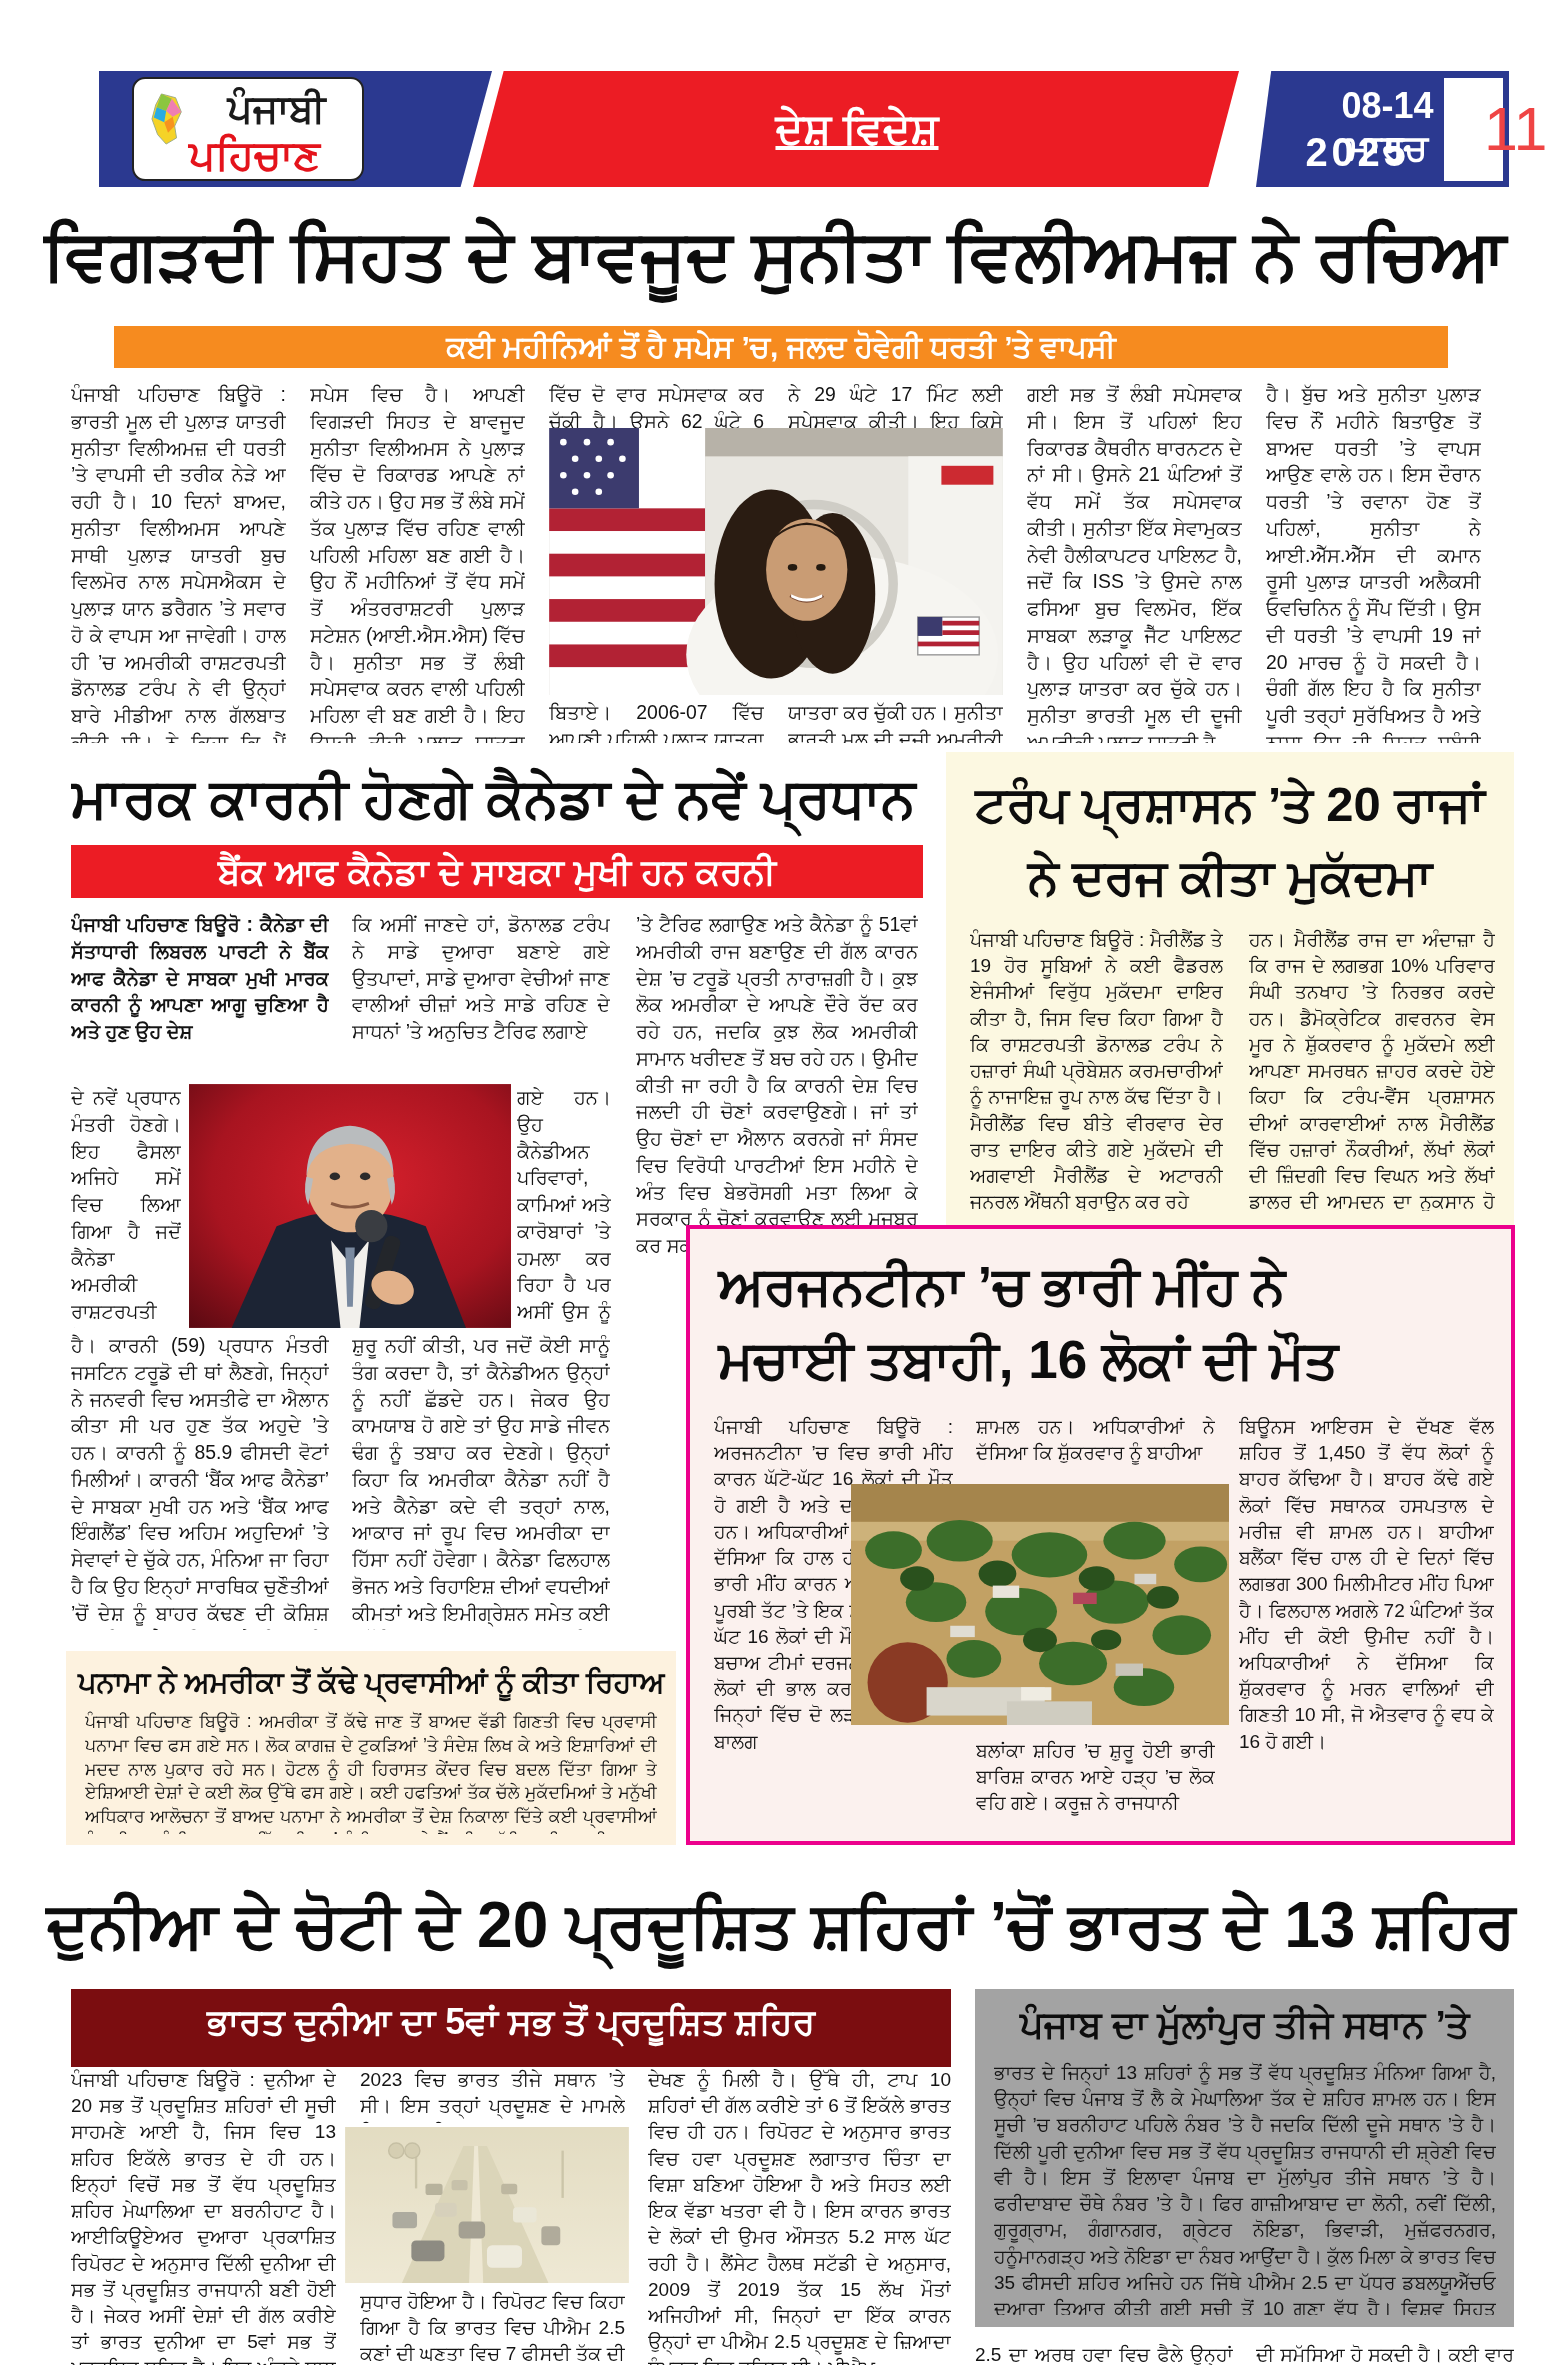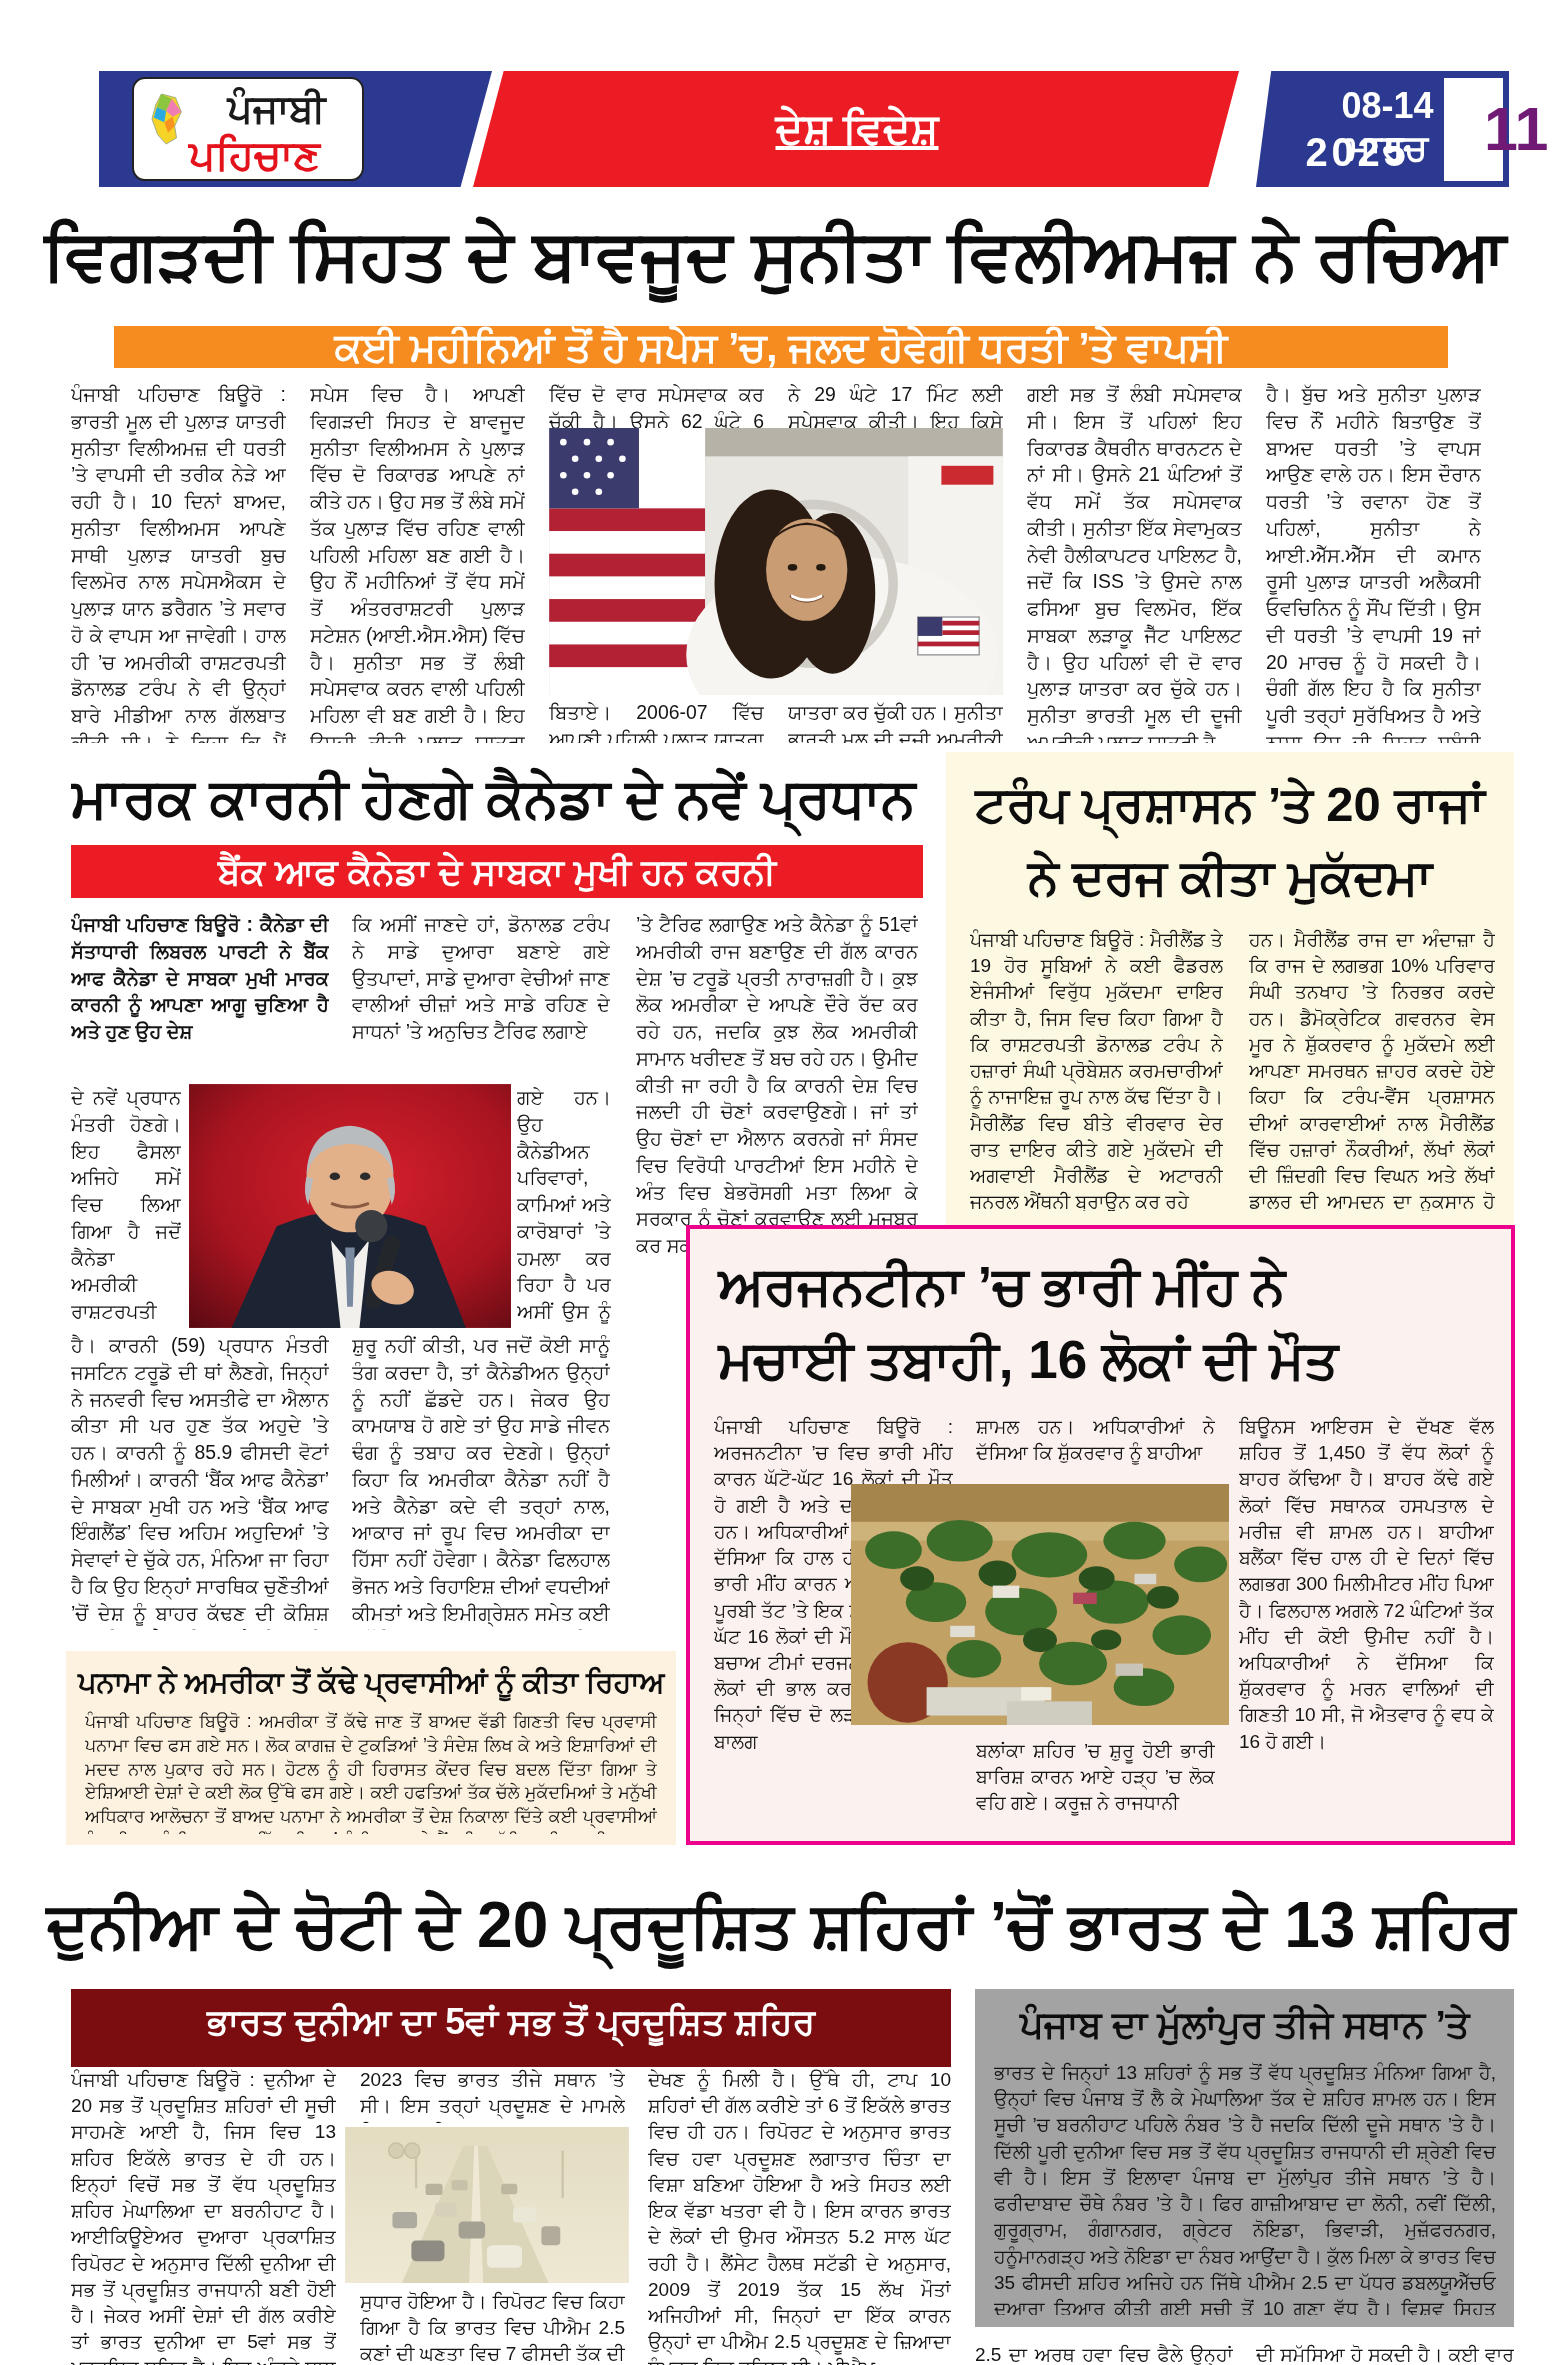--- a/index.html
+++ b/index.html
@@ -35,28 +35,28 @@
         </svg>
       </span>
       <div class="abs" style="left:62px;top:8.5px;width:161px;text-align:center;font-size:39px;font-weight:800;color:#1a1a1a;">ਪੰਜਾਬੀ</div>
       <div class="abs" style="left:19px;top:53px;width:203px;text-align:center;font-size:41px;font-weight:800;color:#e4131b;">ਪਹਿਚਾਣ</div>
     </div>
 
     <div class="abs" style="left:1256px;top:0;width:253px;height:116px;background:#2b3990;clip-path:polygon(6% 0,100% 0,100% 100%,0 100%);"></div>
     <div class="abs wbar" style="left:1307px;top:14px;width:161px;font-size:36px;">08-14 ਮਾਰਚ</div>
     <div class="abs wbar" style="left:1277px;top:59px;width:161px;font-size:40px;letter-spacing:3.8px;">2025</div>
     <div class="abs box" style="left:1444px;top:6.6px;width:59px;height:103px;background:#ffffff;">
-      <div style="font-size:61px;font-weight:700;color:#701a75;text-align:center;line-height:103px;">11</div>
+      <div style="font-size:61px;font-weight:400;color:#ef4444;text-align:center;line-height:103px;">11</div>
     </div>
   </div>
 
   <div class="abs hl clip" style="left:43px;top:196px;width:1476px;height:118px;font-size:70px;line-height:118px;">ਵਿਗੜਦੀ ਸਿਹਤ ਦੇ ਬਾਵਜੂਦ ਸੁਨੀਤਾ ਵਿਲੀਅਮਜ਼ ਨੇ ਰਚਿਆ ਇਤਿਹਾਸ</div>
 
   <div class="abs" style="left:114px;top:326px;width:1334px;height:42px;background:#f68b1f;">
-    <div class="wbar clip" style="font-size:40px;line-height:42px;white-space:nowrap;">ਕਈ ਮਹੀਨਿਆਂ ਤੋਂ ਹੈ ਸਪੇਸ ’ਚ, ਜਲਦ ਹੋਵੇਗੀ ਧਰਤੀ ’ਤੇ ਵਾਪਸੀ</div>
+    <div class="wbar clip" style="font-size:30px;line-height:42px;white-space:nowrap;">ਕਈ ਮਹੀਨਿਆਂ ਤੋਂ ਹੈ ਸਪੇਸ ’ਚ, ਜਲਦ ਹੋਵੇਗੀ ਧਰਤੀ ’ਤੇ ਵਾਪਸੀ</div>
   </div>
 
   <div class="abs t jc clip" style="left:71px;top:381px;width:215px;height:362px;">ਪੰਜਾਬੀ ਪਹਿਚਾਣ ਬਿਊਰੋ : ਭਾਰਤੀ ਮੂਲ ਦੀ ਪੁਲਾੜ ਯਾਤਰੀ ਸੁਨੀਤਾ ਵਿਲੀਅਮਜ਼ ਦੀ ਧਰਤੀ ’ਤੇ ਵਾਪਸੀ ਦੀ ਤਰੀਕ ਨੇੜੇ ਆ ਰਹੀ ਹੈ। 10 ਦਿਨਾਂ ਬਾਅਦ, ਸੁਨੀਤਾ ਵਿਲੀਅਮਸ ਆਪਣੇ ਸਾਥੀ ਪੁਲਾੜ ਯਾਤਰੀ ਬੁਚ ਵਿਲਮੋਰ ਨਾਲ ਸਪੇਸਐਕਸ ਦੇ ਪੁਲਾੜ ਯਾਨ ਡਰੈਗਨ ’ਤੇ ਸਵਾਰ ਹੋ ਕੇ ਵਾਪਸ ਆ ਜਾਵੇਗੀ। ਹਾਲ ਹੀ ’ਚ ਅਮਰੀਕੀ ਰਾਸ਼ਟਰਪਤੀ ਡੋਨਾਲਡ ਟਰੰਪ ਨੇ ਵੀ ਉਨ੍ਹਾਂ ਬਾਰੇ ਮੀਡੀਆ ਨਾਲ ਗੱਲਬਾਤ ਕੀਤੀ ਸੀ। ਨੇ ਕਿਹਾ ਕਿ ਮੈਂ ਐਲੋਨ ਮਸਕ ਨੂੰ ਦੱਸ ਦਿੱਤਾ ਹੈ ਅਤੇ ਉਹ ਜਲਦੀ ਹੀ ਵਾਪਸ ਆ ਜਾਵੇਗਾ। ਸੁਨੀਤਾ ਵਿਲੀਅਮਜ਼ ਬੀਤੇ ਕਈ ਮਹੀਨਿਆਂ ਤੋਂ</div>
   <div class="abs t jc clip" style="left:310px;top:381px;width:215px;height:362px;">ਸਪੇਸ ਵਿਚ ਹੈ। ਆਪਣੀ ਵਿਗੜਦੀ ਸਿਹਤ ਦੇ ਬਾਵਜੂਦ ਸੁਨੀਤਾ ਵਿਲੀਅਮਸ ਨੇ ਪੁਲਾੜ ਵਿੱਚ ਦੋ ਰਿਕਾਰਡ ਆਪਣੇ ਨਾਂ ਕੀਤੇ ਹਨ। ਉਹ ਸਭ ਤੋਂ ਲੰਬੇ ਸਮੇਂ ਤੱਕ ਪੁਲਾੜ ਵਿੱਚ ਰਹਿਣ ਵਾਲੀ ਪਹਿਲੀ ਮਹਿਲਾ ਬਣ ਗਈ ਹੈ। ਉਹ ਨੌਂ ਮਹੀਨਿਆਂ ਤੋਂ ਵੱਧ ਸਮੇਂ ਤੋਂ ਅੰਤਰਰਾਸ਼ਟਰੀ ਪੁਲਾੜ ਸਟੇਸ਼ਨ (ਆਈ.ਐਸ.ਐਸ) ਵਿੱਚ ਹੈ। ਸੁਨੀਤਾ ਸਭ ਤੋਂ ਲੰਬੀ ਸਪੇਸਵਾਕ ਕਰਨ ਵਾਲੀ ਪਹਿਲੀ ਮਹਿਲਾ ਵੀ ਬਣ ਗਈ ਹੈ। ਇਹ ਉਸਦੀ ਤੀਜੀ ਪੁਲਾੜ ਯਾਤਰਾ ਹੈ। ਹੁਣ ਤੱਕ ਉਹ ਤਿੰਨੋਂ ਯਾਤਰਾਵਾਂ</div>
   <div class="abs t jc clip" style="left:549px;top:381px;width:215px;height:47px;">ਵਿੱਚ ਦੋ ਵਾਰ ਸਪੇਸਵਾਕ ਕਰ ਚੁੱਕੀ ਹੈ। ਉਸਨੇ 62 ਘੰਟੇ 6 ਮਿੰਟ ਸਪੇਸਵਾਕ ਵਿੱਚ</div>
   <div class="abs t jc clip" style="left:549px;top:699px;width:215px;height:44px;">ਬਿਤਾਏ। 2006-07 ਵਿੱਚ ਆਪਣੀ ਪਹਿਲੀ ਪੁਲਾੜ ਯਾਤਰਾ ਦੌਰਾਨ ਸੁਨੀਤਾ</div>
   <div class="abs t jc clip" style="left:788px;top:381px;width:215px;height:47px;">ਨੇ 29 ਘੰਟੇ 17 ਮਿੰਟ ਲਈ ਸਪੇਸਵਾਕ ਕੀਤੀ। ਇਹ ਕਿਸੇ ਔਰਤ ਦੁਆਰਾ ਕੀਤੀ</div>
   <div class="abs t jc clip" style="left:788px;top:699px;width:215px;height:44px;">ਯਾਤਰਾ ਕਰ ਚੁੱਕੀ ਹਨ। ਸੁਨੀਤਾ ਭਾਰਤੀ ਮੂਲ ਦੀ ਦੂਜੀ ਅਮਰੀਕੀ ਪੁਲਾੜ ਯਾਤਰੀ</div>
   <div class="abs t jc clip" style="left:1027px;top:381px;width:215px;height:362px;">ਗਈ ਸਭ ਤੋਂ ਲੰਬੀ ਸਪੇਸਵਾਕ ਸੀ। ਇਸ ਤੋਂ ਪਹਿਲਾਂ ਇਹ ਰਿਕਾਰਡ ਕੈਥਰੀਨ ਥਾਰਨਟਨ ਦੇ ਨਾਂ ਸੀ। ਉਸਨੇ 21 ਘੰਟਿਆਂ ਤੋਂ ਵੱਧ ਸਮੇਂ ਤੱਕ ਸਪੇਸਵਾਕ ਕੀਤੀ। ਸੁਨੀਤਾ ਇੱਕ ਸੇਵਾਮੁਕਤ ਨੇਵੀ ਹੈਲੀਕਾਪਟਰ ਪਾਇਲਟ ਹੈ, ਜਦੋਂ ਕਿ ISS ’ਤੇ ਉਸਦੇ ਨਾਲ ਫਸਿਆ ਬੁਚ ਵਿਲਮੋਰ, ਇੱਕ ਸਾਬਕਾ ਲੜਾਕੂ ਜੈੱਟ ਪਾਇਲਟ ਹੈ। ਉਹ ਪਹਿਲਾਂ ਵੀ ਦੋ ਵਾਰ ਪੁਲਾੜ ਯਾਤਰਾ ਕਰ ਚੁੱਕੇ ਹਨ। ਸੁਨੀਤਾ ਭਾਰਤੀ ਮੂਲ ਦੀ ਦੂਜੀ ਅਮਰੀਕੀ ਪੁਲਾੜ ਯਾਤਰੀ ਹੈ</div>
   <div class="abs t jc clip" style="left:1266px;top:381px;width:215px;height:362px;">ਹੈ। ਬੁੱਚ ਅਤੇ ਸੁਨੀਤਾ ਪੁਲਾੜ ਵਿਚ ਨੌਂ ਮਹੀਨੇ ਬਿਤਾਉਣ ਤੋਂ ਬਾਅਦ ਧਰਤੀ ’ਤੇ ਵਾਪਸ ਆਉਣ ਵਾਲੇ ਹਨ। ਇਸ ਦੌਰਾਨ ਧਰਤੀ ’ਤੇ ਰਵਾਨਾ ਹੋਣ ਤੋਂ ਪਹਿਲਾਂ, ਸੁਨੀਤਾ ਨੇ ਆਈ.ਐੱਸ.ਐੱਸ ਦੀ ਕਮਾਨ ਰੂਸੀ ਪੁਲਾੜ ਯਾਤਰੀ ਅਲੈਕਸੀ ਓਵਚਿਨਿਨ ਨੂੰ ਸੌਂਪ ਦਿੱਤੀ। ਉਸ ਦੀ ਧਰਤੀ ’ਤੇ ਵਾਪਸੀ 19 ਜਾਂ 20 ਮਾਰਚ ਨੂੰ ਹੋ ਸਕਦੀ ਹੈ। ਚੰਗੀ ਗੱਲ ਇਹ ਹੈ ਕਿ ਸੁਨੀਤਾ ਪੂਰੀ ਤਰ੍ਹਾਂ ਸੁਰੱਖਿਅਤ ਹੈ ਅਤੇ ਨਾਸਾ ਉਸ ਦੀ ਸਿਹਤ ਸਬੰਧੀ ਅਪਡੇਟ ਦਿੰਦਾ ਰਹਿੰਦਾ ਹੈ। ਹਾਲ ਹੀ ਵਿਚ ਅਮਰੀਕਾ ਦੇ ਰਾਸ਼ਟਰਪਤੀ ਡੋਨਾਲਡ ਟਰੰਪ ਨੇ ਵੀ ਉਨ੍ਹਾਂ ਬਾਰੇ ਮੀਡੀਆ ਵਿਚ ਗੱਲ ਕੀਤੀ ਸੀ।</div>

